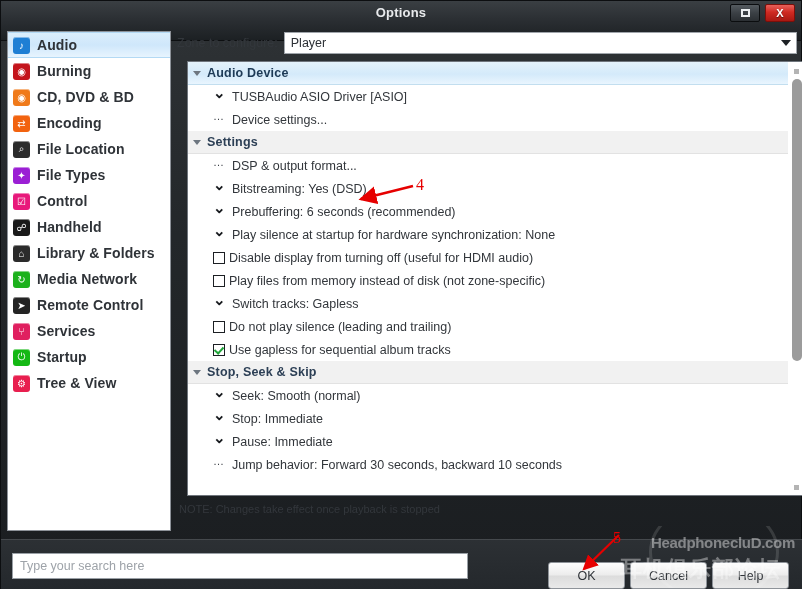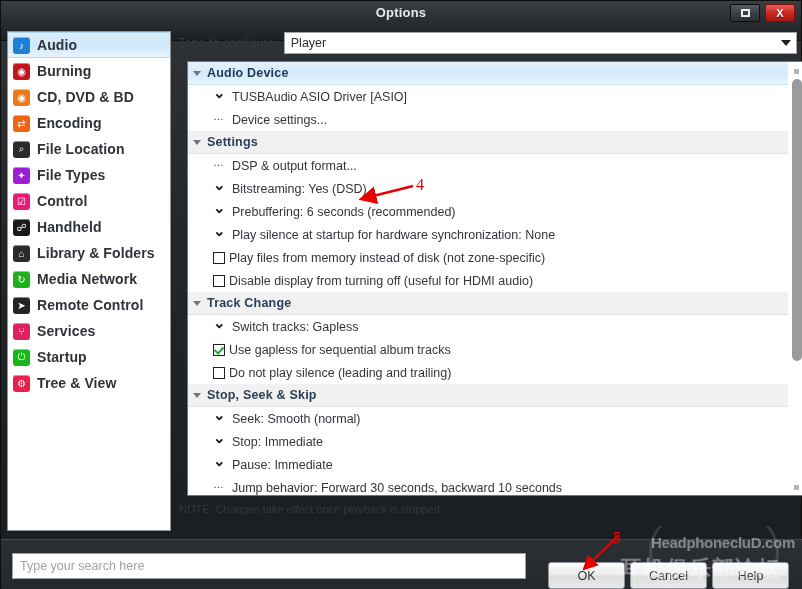--- a/index.html
+++ b/index.html
@@ -264,21 +264,21 @@
   #footer {
     position: absolute;
     left: 0; top: 538px;
     width: 802px; height: 51px;
     background: linear-gradient(to bottom, #2c3034 0%, #24282c 100%);
     border-top: 1px solid #45494d;
   }
   #search-box {
     position: absolute;
     left: 11px; top: 13px;
-    width: 514px; height: 26px;
+    width: 456px; height: 26px;
     background: #fff;
     border: 1px solid #9aa0a6;
     display: flex; align-items: center;
   }
   #search-ph {
     font-size: 12.5px;
     color: #9ea3a9;
     padding-left: 7px;
   }
   .dlg-btn {
@@ -458,41 +458,37 @@
             <div class="opt-row">
               <span class="opt-marker" style="font-size: 15px; font-weight: bold; position: relative; top: -4px;">⌄</span>
               <span class="opt-text">Prebuffering: 6 seconds (recommended)</span>
             </div>
             <div class="opt-row">
               <span class="opt-marker" style="font-size: 15px; font-weight: bold; position: relative; top: -4px;">⌄</span>
               <span class="opt-text">Play silence at startup for hardware synchronization: None</span>
             </div>
             <div class="opt-row">
               <span class="cbox"></span>
+              <span class="opt-text">Disable display from turning off (useful for HDMI audio)</span>
+            </div>
+            <div class="opt-row">
+              <span class="cbox"></span>
               <span class="opt-text">Play files from memory instead of disk (not zone-specific)</span>
             </div>
             <div class="opt-row">
+              <span class="opt-marker" style="font-size: 15px; font-weight: bold; position: relative; top: -4px;">⌄</span>
+              <span class="opt-text">Switch tracks: Gapless</span>
+            </div>
+            <div class="opt-row">
               <span class="cbox"></span>
-              <span class="opt-text">Disable display from turning off (useful for HDMI audio)</span>
-            </div>
-            <div class="sect-head">
-              <span class="tri"></span>
-              <span class="sect-title">Track Change</span>
-            </div>
-            <div class="opt-row">
-              <span class="opt-marker" style="font-size: 15px; font-weight: bold; position: relative; top: -4px;">⌄</span>
-              <span class="opt-text">Switch tracks: Gapless</span>
+              <span class="opt-text">Do not play silence (leading and trailing)</span>
             </div>
             <div class="opt-row">
               <span class="cbox checked"></span>
               <span class="opt-text">Use gapless for sequential album tracks</span>
-            </div>
-            <div class="opt-row">
-              <span class="cbox"></span>
-              <span class="opt-text">Do not play silence (leading and trailing)</span>
             </div>
             <div class="sect-head">
               <span class="tri"></span>
               <span class="sect-title">Stop, Seek &amp; Skip</span>
             </div>
             <div class="opt-row">
               <span class="opt-marker" style="font-size: 15px; font-weight: bold; position: relative; top: -4px;">⌄</span>
               <span class="opt-text">Seek: Smooth (normal)</span>
             </div>
             <div class="opt-row">

